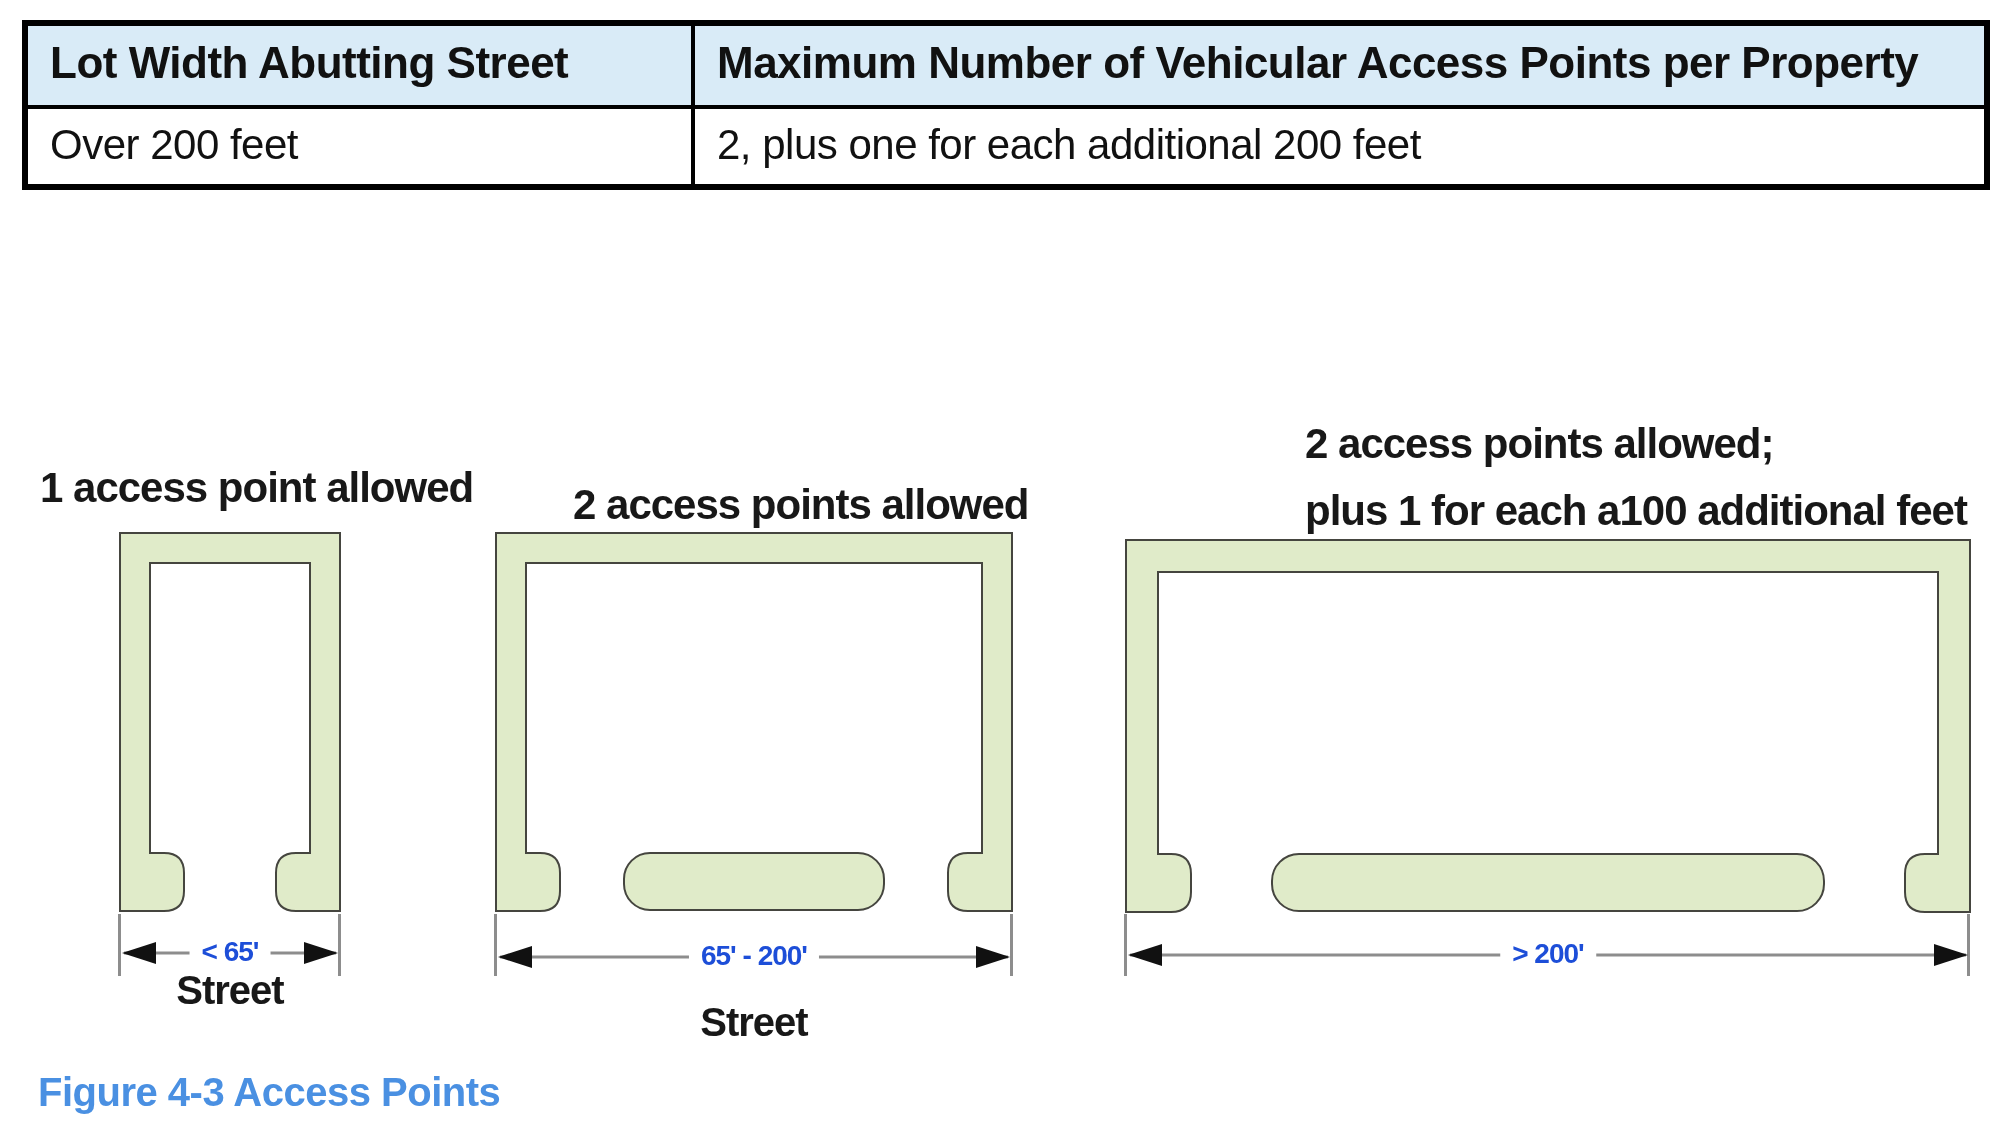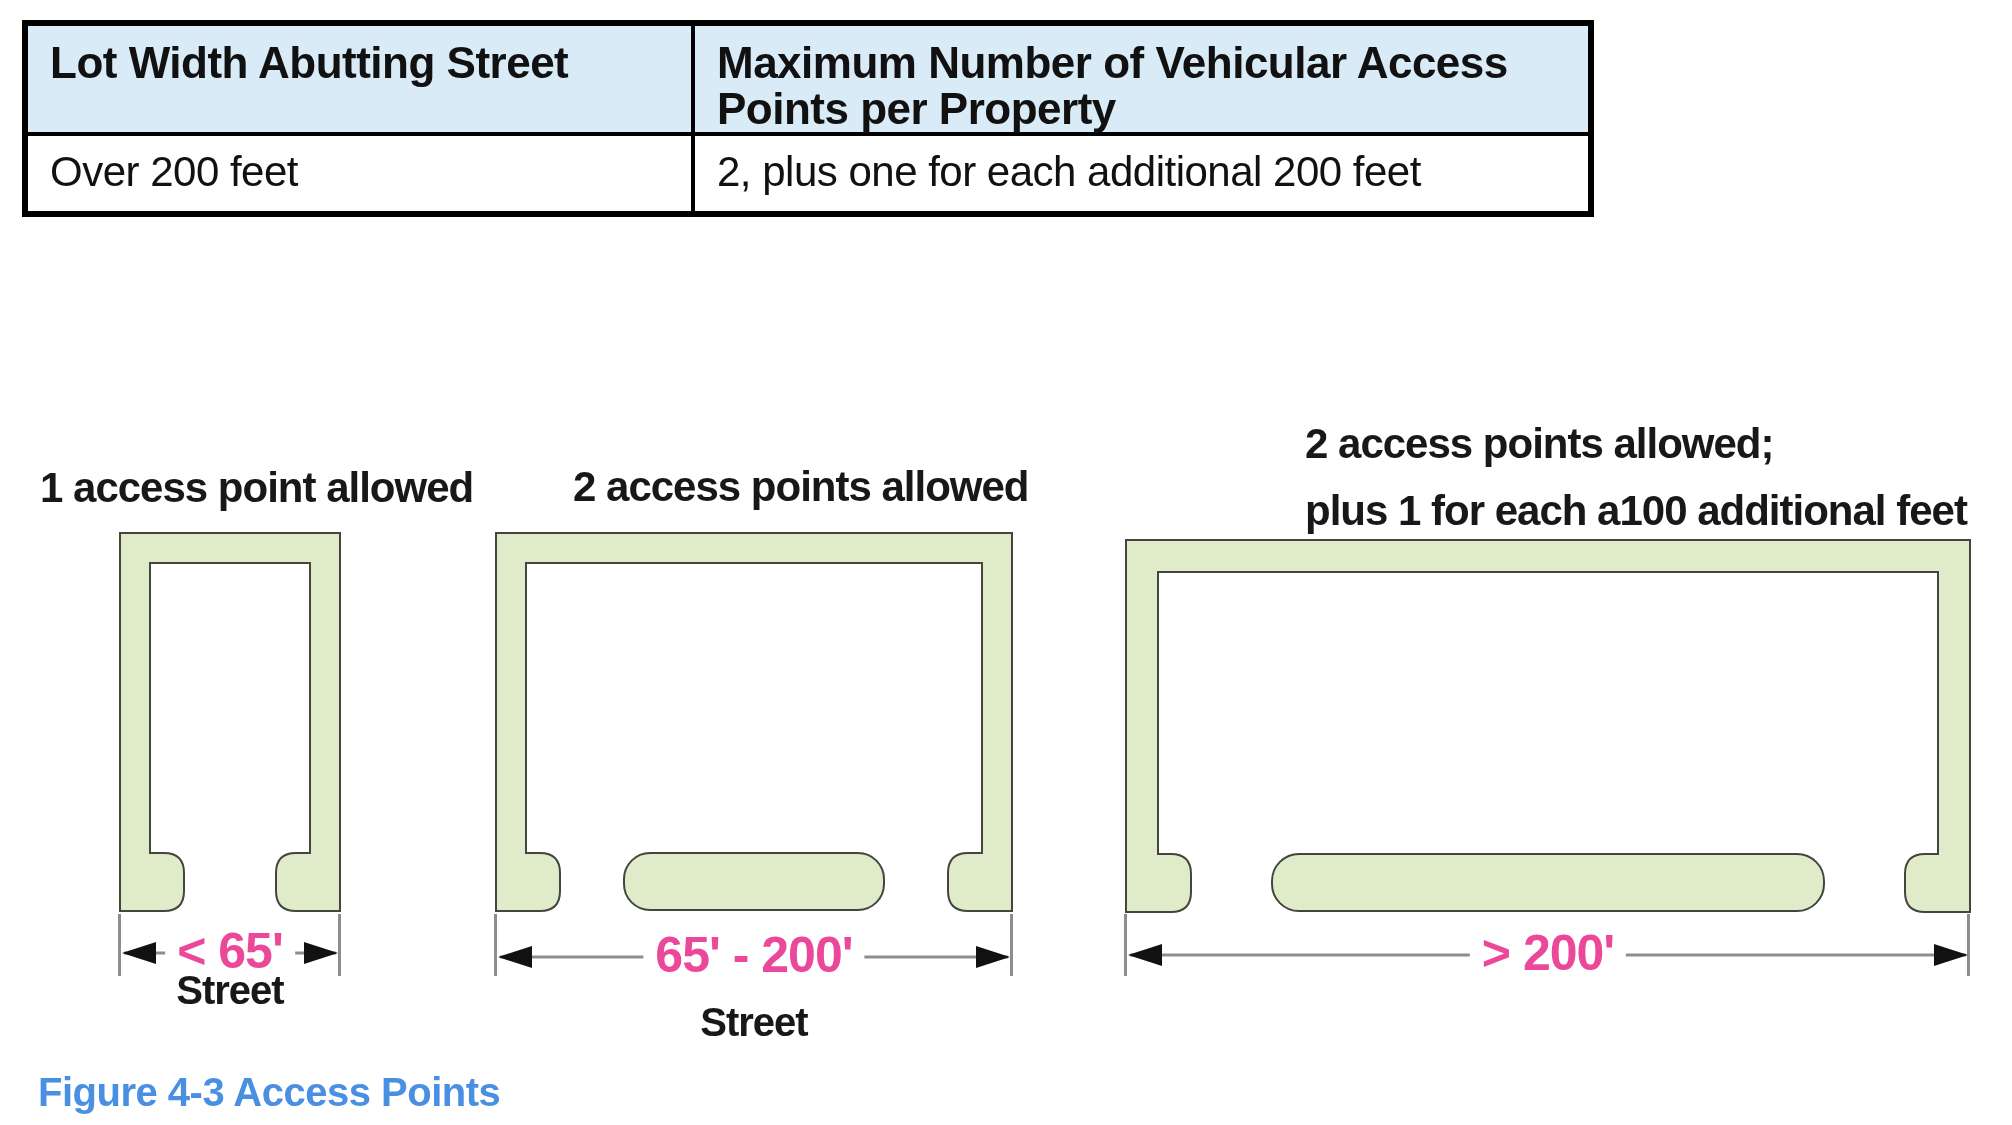--- a/index.html
+++ b/index.html
@@ -6,39 +6,39 @@
     --lot-fill:#e0ebc9;
     --lot-stroke:#45453f;
     --header-bg:#d9ebf7;
     --caption-blue:#4a90e2;
     --dim-gray:#8d8d8d;
   }
   *{box-sizing:border-box;margin:0;padding:0}
   html,body{width:2012px;height:1125px;background:#fff;overflow:hidden;
     font-family:"Liberation Sans",sans-serif;color:#111}
   
-  table.access-table{position:absolute;left:22px;top:20px;width:1572px;
+  table.access-table{position:absolute;left:22px;top:20px;width:1968px;
     border-collapse:collapse;table-layout:fixed}
   table.access-table td,table.access-table th{
     border:4px solid #000;vertical-align:top;text-align:left;
     padding:14px 0 0 22px;font-size:42px;letter-spacing:-0.5px;line-height:1.05}
   table.access-table th{background:var(--header-bg);font-size:44px;font-weight:bold;height:84px}
   table.access-table td{height:80px;font-weight:normal}
   table.access-table{border:6px solid #000}
   .col1{width:668px}
   
   .dg-title{position:absolute;font-weight:bold;font-size:42px;letter-spacing:-1px;
     color:#181818;white-space:nowrap}
   .dg-title:empty{display:none}
   .lot-svg{position:absolute;overflow:visible}
   .ext-line{position:absolute;width:3px;height:62px;background:var(--dim-gray)}
   .dim-svg{position:absolute;overflow:visible}
   .dim-label{position:absolute;left:50%;top:50%;transform:translate(-50%,-54%);
-    background:#fff;padding:0 12px;font-size:50px;font-weight:bold;letter-spacing:-1px;
-    color:#ec4899;white-space:nowrap}
+    background:#fff;padding:0 12px;font-size:28px;font-weight:bold;letter-spacing:-1px;
+    color:#1d4ed8;white-space:nowrap}
   .dim-wrap{position:absolute;height:32px}
   .street{position:absolute;text-align:center;font-size:40px;font-weight:bold;
     letter-spacing:-1px;color:#181818}
   .street:empty{display:none}
   .caption{position:absolute;left:38px;top:1070px;font-size:40px;font-weight:bold;
     color:var(--caption-blue);letter-spacing:-0.5px}
 </style>
 </head>
 <body>
 
@@ -70,21 +70,21 @@
 <div class="dim-wrap" style="left:120px;top:937px;width:220px">
   <svg class="dim-svg" width="220" height="32">
     <line x1="4" y1="16" x2="216" y2="16" stroke="var(--dim-gray)" stroke-width="3"></line>
     <polygon points="2,16 36,5 36,27" fill="#111"></polygon>
     <polygon points="218,16 184,5 184,27" fill="#111"></polygon>
   </svg>
   <span class="dim-label">&lt; 65'</span>
 </div>
 <div class="street" style="left:120px;top:968px;width:220px">Street</div>
 
-<div class="dg-title" style="left:573px;top:463px">2 access points allowed</div>
+<div class="dg-title" style="left:573px;top:481px">2 access points allowed</div>
 
 <svg class="lot-svg" style="left:496px;top:533px" width="516" height="378">
   <path style="fill:var(--lot-fill);stroke:var(--lot-stroke);stroke-width:2" d="M0 378 L0 0 L516 0 L516 378 L472 378 Q452 378 452 358 L452 340 Q452 320 472 320 L486 320 L486 30 L30 30 L30 320 L44 320 Q64 320 64 340 L64 358 Q64 378 44 378 Z"></path>
   <rect x="128" y="320" width="260" height="57" rx="26" ry="26" style="fill:var(--lot-fill);stroke:var(--lot-stroke);stroke-width:2"></rect>
 </svg>
 
 <div class="ext-line" style="left:494px;top:914px"></div>
 <div class="ext-line" style="left:1010px;top:914px"></div>
 <div class="dim-wrap" style="left:496px;top:941px;width:516px">
   <svg class="dim-svg" width="516" height="32">

